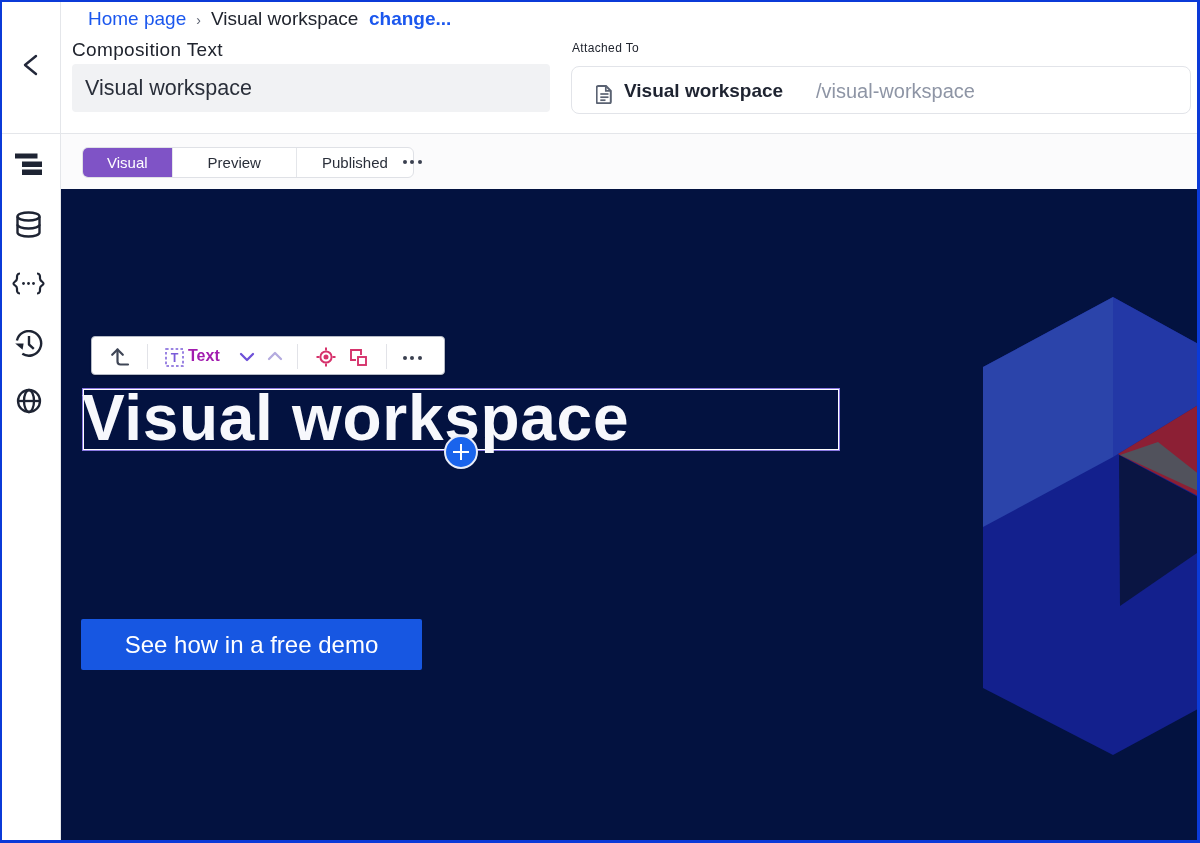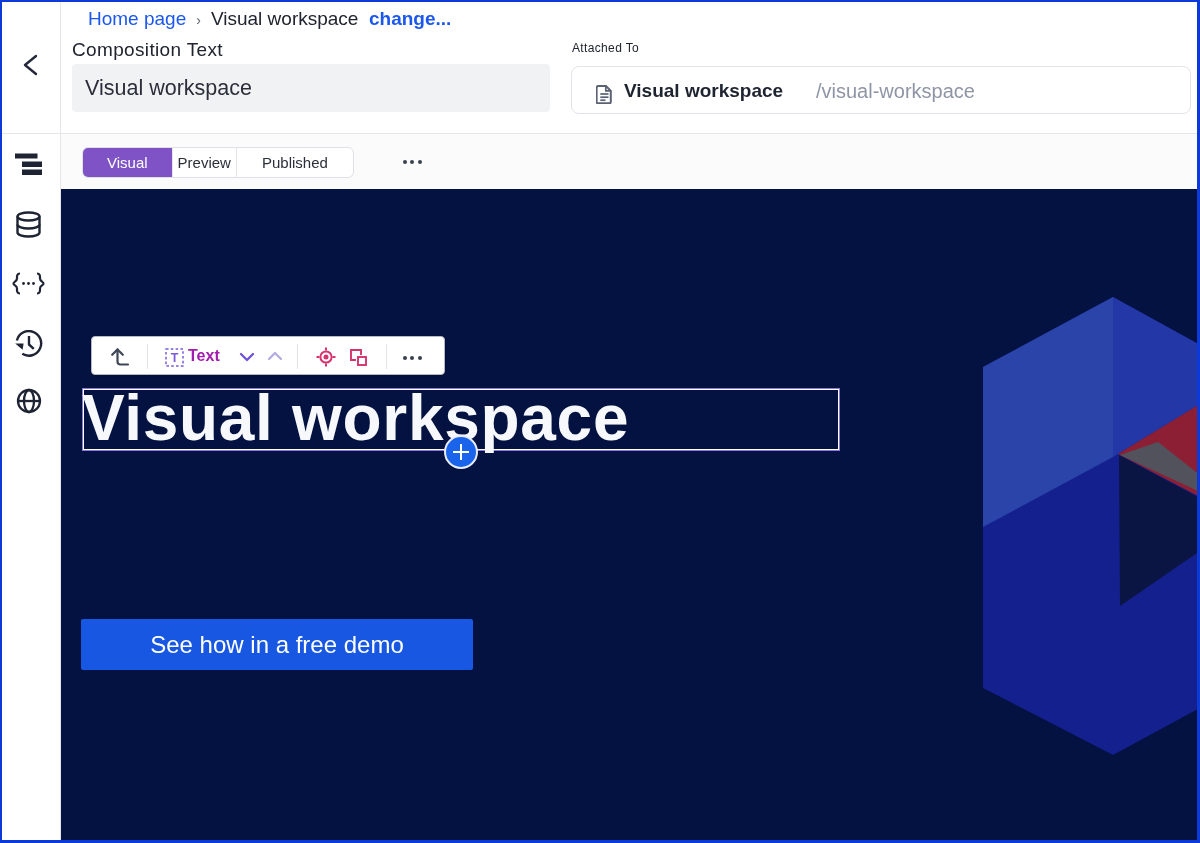--- a/index.html
+++ b/index.html
@@ -30,21 +30,21 @@
   #att .p { position:absolute; left:244px; top:13px; font-size:20px; color:#8e95a5; }
   
   #back { position:absolute; left:18px; top:52px; }
   
   .sic { position:absolute; left:0; }
   
   #tabrow { position:absolute; left:61px; top:134px; width:1136px; height:55px; background:#fbfbfc; }
   #seg { position:absolute; left:21px; top:13px; height:31px; display:flex;
     border:1px solid #dfe1e6; border-radius:6px; background:#fff; overflow:hidden;
     font-size:15px; line-height:29px; }
-  #seg .t { padding:0 5px; color:#2a2f3a; border-left:1px solid #e4e6ea; }
+  #seg .t { padding:0 35px; color:#2a2f3a; border-left:1px solid #e4e6ea; }
   #seg .act { background:#7f53c6; color:#fff; border-left:none; padding:0 24px; }
   #tabdots { position:absolute; left:342px; top:25px; line-height:0; }
   #tabdots i, .dots i { display:inline-block; width:3.4px; height:3.4px; border-radius:50%;
     background:#3a4050; margin-right:3.6px; }
   
   #canvas { position:absolute; left:61px; top:189px; width:1136px; height:652px;
     background:#031240; overflow:hidden; }
   
   #tb { position:absolute; left:30px; top:147px; width:354px; height:39px;
     background:#fff; border:1px solid #b5bac6; border-radius:4px; box-shadow:0 1px 2px rgba(0,0,0,.25); }
@@ -57,21 +57,21 @@
   #selbox { position:absolute; left:22px; top:200px; width:756px; height:61px;
     border:1px solid #fff; outline:1px solid #8b79e3; }
   #h1 { position:absolute; left:21px; top:192px; font-size:64px; font-weight:700;
     color:#f7f8fc; letter-spacing:0.7px; white-space:nowrap; }
   #plus { position:absolute; left:383px; top:246px; width:34px; height:34px;
     border-radius:50%; background:#1a64ec; border:2px solid #e8ecf8; z-index:5; }
   #plus:before { content:""; position:absolute; left:7px; top:14px; width:16px; height:2.4px; background:#fff; }
   #plus:after  { content:""; position:absolute; left:14px; top:7px; width:2.4px; height:16px; background:#fff; }
   #para { position:absolute; left:19px; top:283px; width:760px; font-size:27px;
     line-height:38px; color:#f2f5fd; letter-spacing:0.33px; }
-  #cta { position:absolute; left:20px; top:430px; width:392px; height:51px;
+  #cta { position:absolute; left:20px; top:430px; width:341px; height:51px;
     background:#1757e2; border-radius:2px; color:#fff; font-size:24px;
     text-align:center; line-height:51px; }
   #hexsvg { position:absolute; left:839px; top:81px; }
 </style>
 </head>
 <body>
 
 <div id="crumb"><a>Home page</a><span class="sep">›</span>Visual workspace&nbsp;&nbsp;<a class="chg">change...</a></div>
 <div id="lbl-comp">Composition Text</div>
 <div id="inp">

